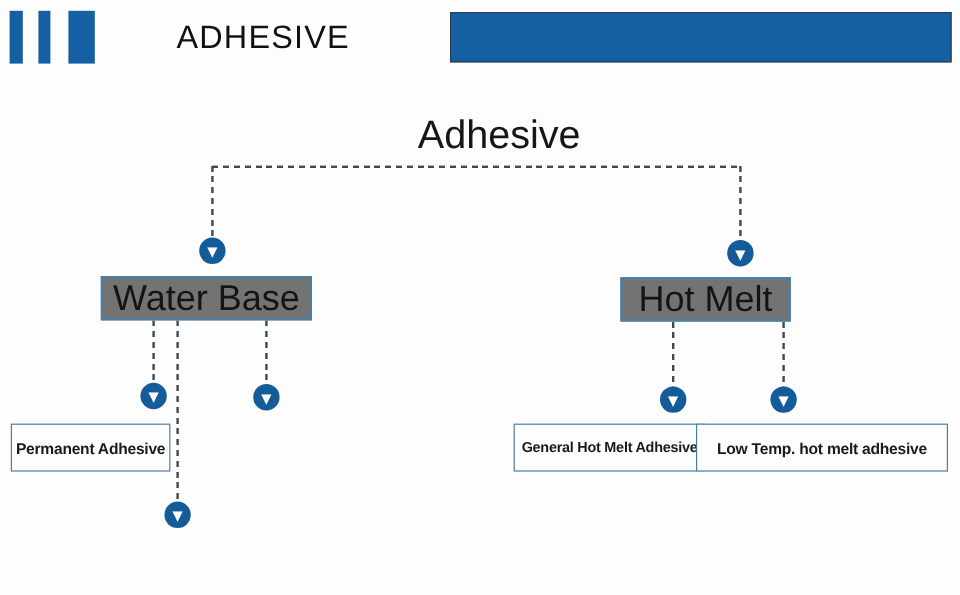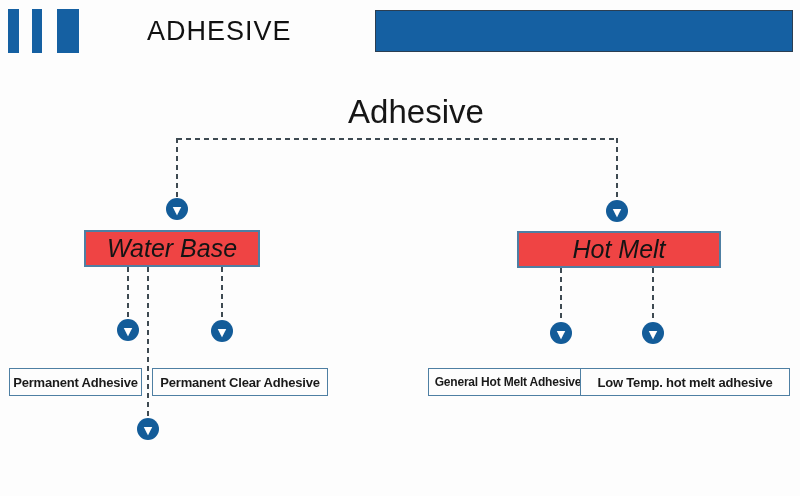--- a/index.html
+++ b/index.html
@@ -63,28 +63,28 @@
   .ar-top-l{left:166px;top:198px;}
   .ar-top-r{left:606px;top:200px;}
   .ar-wb-1{left:117px;top:319px;}
   .ar-wb-2{left:211px;top:320px;}
   .ar-wb-3{left:137px;top:418px;}
   .ar-hm-1{left:550px;top:322px;}
   .ar-hm-2{left:642px;top:322px;}
 
   .main-box{
     position:absolute;top:230px;height:37px;border:2px solid var(--box-border);
-    background:#ef4444;display:flex;align-items:center;justify-content:center;
-    font-size:25px;color:#141414;font-style:italic;
+    background:#737373;display:flex;align-items:center;justify-content:center;
+    font-size:30px;color:#141414;
   }
   .box-water{left:84px;width:176px;}
-  .box-hot{left:517px;width:204px;top:231px;}
+  .box-hot{left:517px;width:142px;top:231px;}
 
   .leaf-box{
-    position:absolute;top:368px;height:28px;border:1.5px solid var(--box-border);
+    position:absolute;top:353px;height:40px;border:1.5px solid var(--box-border);
     background:#fdfdfd;display:flex;align-items:center;justify-content:center;
     font-size:13px;font-weight:bold;letter-spacing:-0.2px;color:#1a1a1a;
     white-space:nowrap;overflow:hidden;
   }
   .leaf-1{left:9px;width:133px;}
   .leaf-2{left:152px;width:176px;}
   .leaf-3{left:400px;width:160px;font-size:12px;margin-left:28px;}
   .leaf-4{left:580px;width:210px;}
   .leaf-5{left:46px;top:441px;width:240px;height:26px;}
 </style>
@@ -129,17 +129,16 @@
       <span>▼</span>
     </div>
   <div class="arrow-circle ar-hm-2">
       <span>▼</span>
     </div>
 
   <div class="main-box box-water">Water Base</div>
   <div class="main-box box-hot">Hot Melt</div>
 
   <div class="leaf-box leaf-1">Permanent Adhesive</div>
-  <div class="leaf-box leaf-2">Permanent Clear Adhesive</div>
   <div class="leaf-box leaf-3">General Hot Melt Adhesive</div>
   <div class="leaf-box leaf-4">Low Temp. hot melt adhesive</div>
 
 </div>
 
 </body></html>

